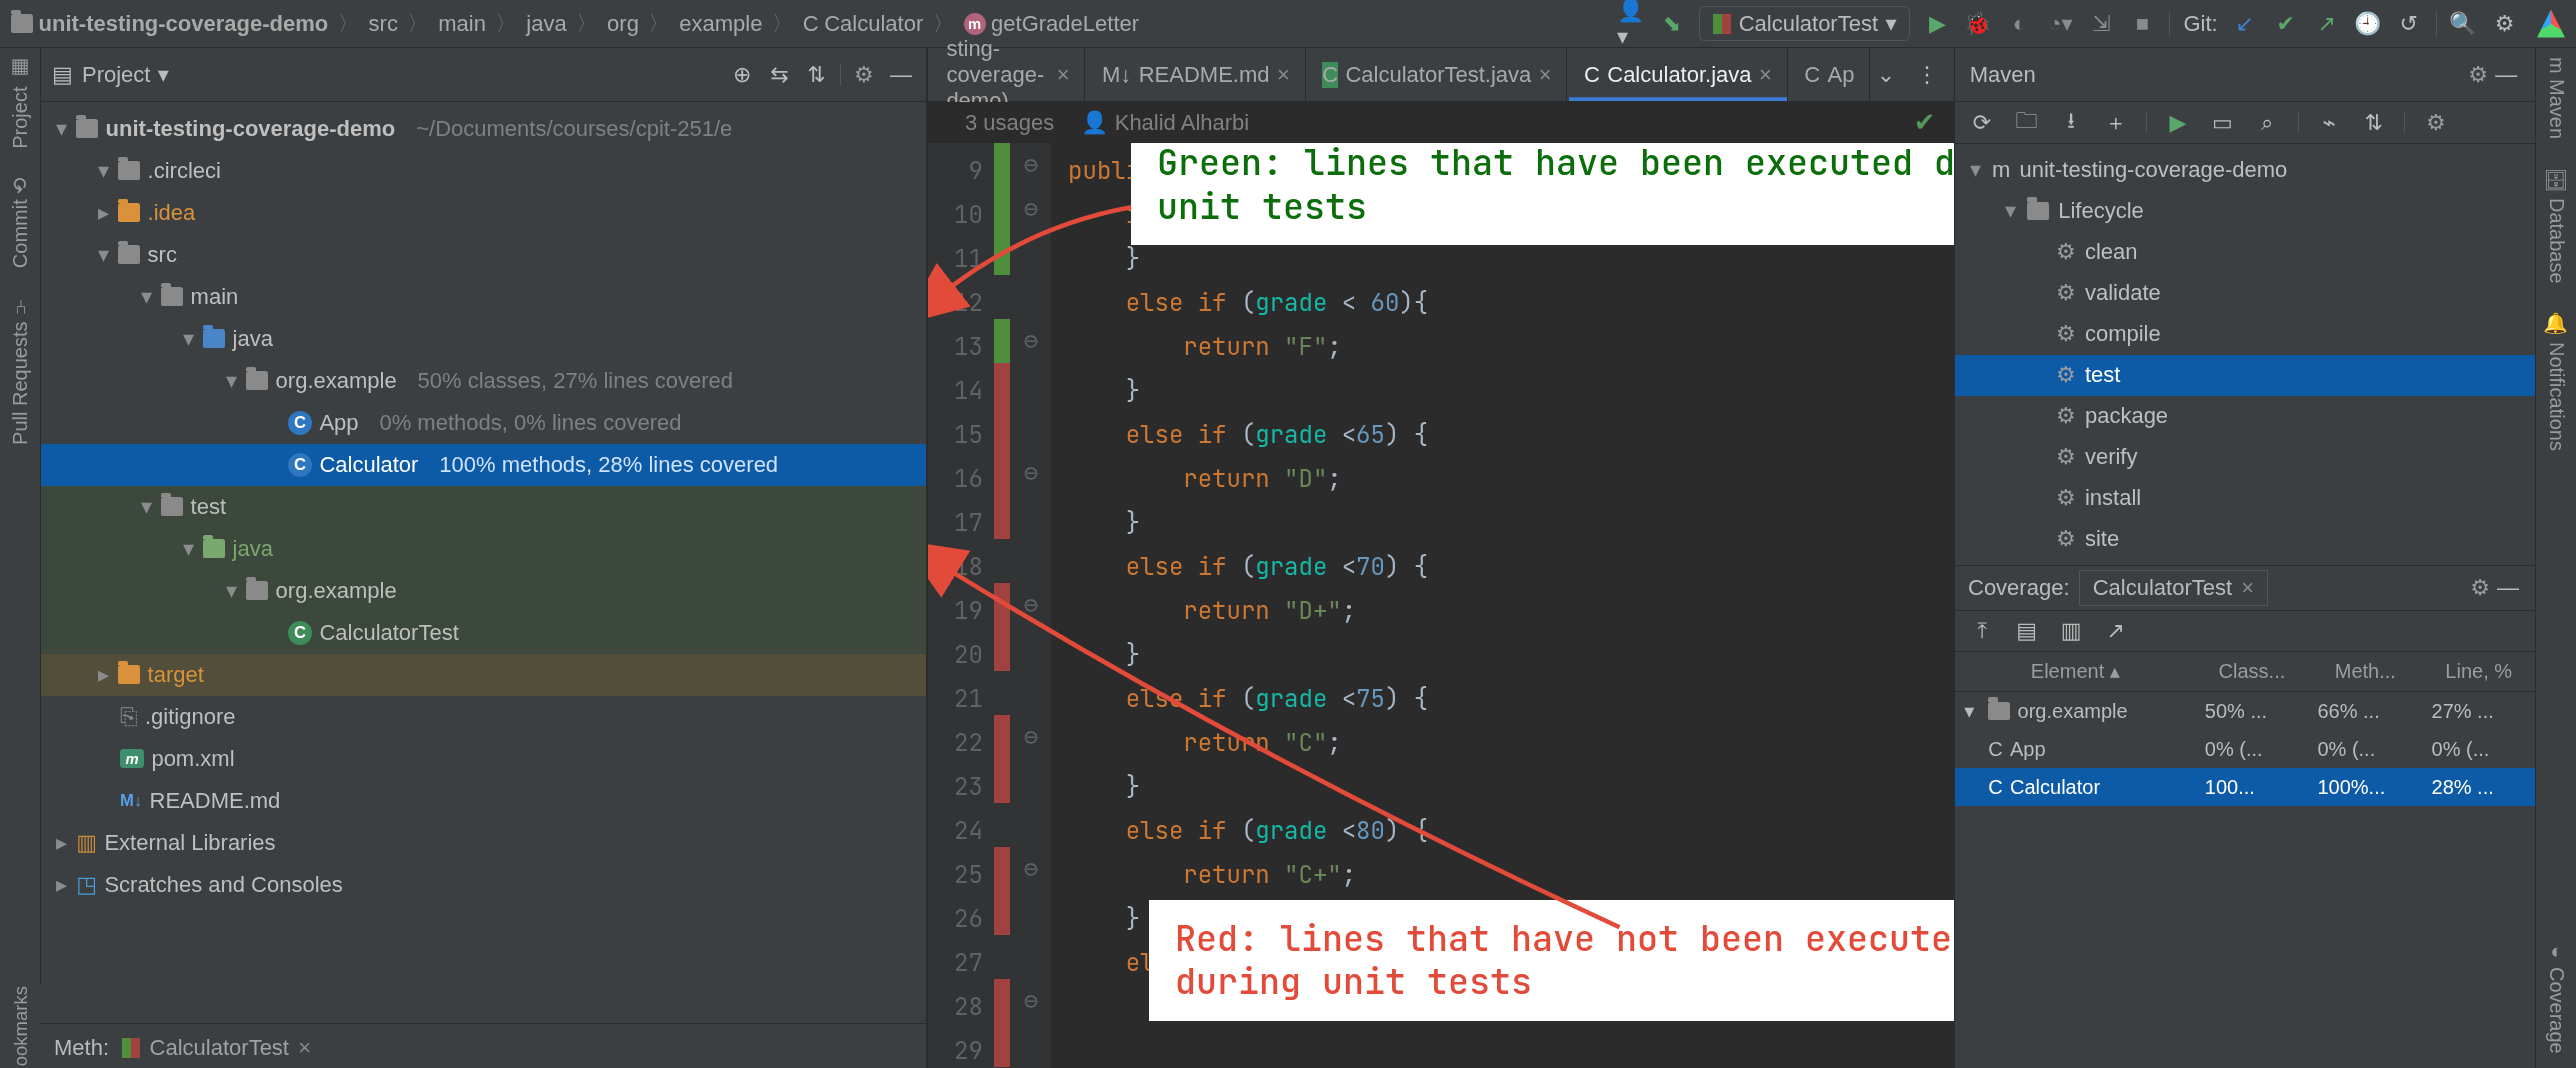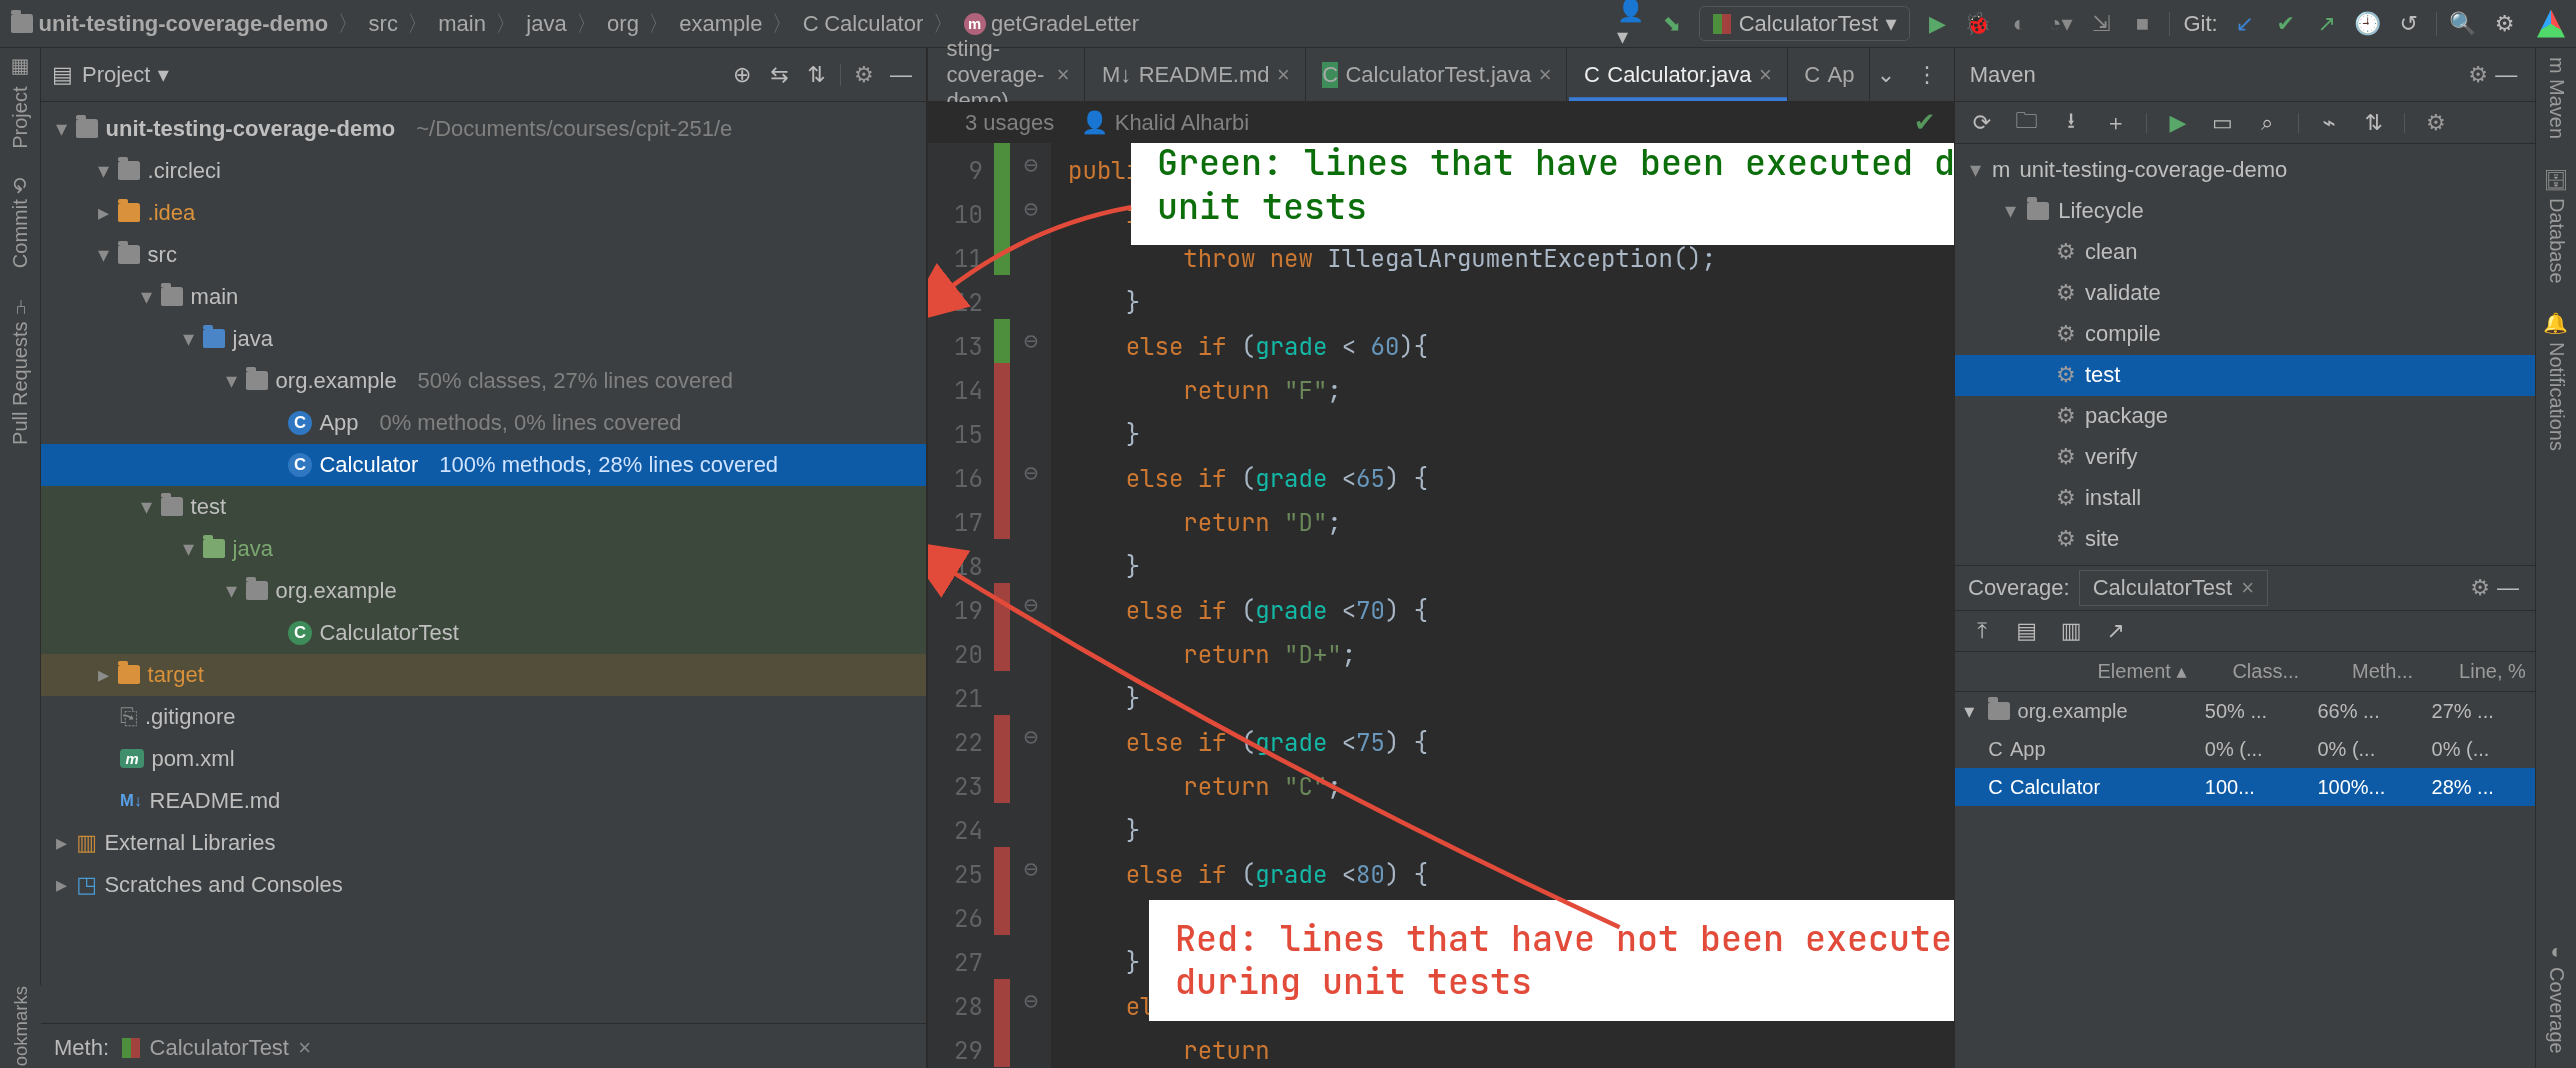--- a/index.html
+++ b/index.html
@@ -131,21 +131,21 @@
   .maven-toolbar{ display:flex; align-items:center; gap:16.6px; height:42px; padding:0 13px; border-bottom:0.9px solid #2b2b2b;}
   .maven-tree{ padding:5.5px 0;}
   .mv-row{ display:flex; align-items:center; gap:9.2px; height:41px; padding-left:13px; color:#bfbfbf;}
   .mv-row.sel{ background:#0d5aa7; color:#fff;}
   .gear{ color:#9c9c9c;}
 
   .coverage-head{ display:flex; align-items:center; height:46px; padding:0 13px; border-top:0.9px solid #2b2b2b; border-bottom:0.9px solid #2b2b2b;}
   .covtab{ border:0.9px solid #555; padding:3.7px 13px; margin-left:9.2px; display:flex;align-items:center;gap:9.2px;}
   .cov-tb{ display:flex; gap:16.6px; align-items:center; height:41px; padding:0 13px; border-bottom:0.9px solid #2b2b2b;}
   .cov-table{ width:100%; border-collapse:collapse; font-size:20px;}
-  .cov-table th{ text-align:right; font-weight:400; color:#9c9c9c; padding:7.4px 9.2px; border-bottom:0.9px solid #2b2b2b;}
+  .cov-table th{ text-align:center; font-weight:400; color:#9c9c9c; padding:7.4px 9.2px; border-bottom:0.9px solid #2b2b2b;}
   .cov-table td{ padding:7.4px 9.2px;}
   .cov-table tr.sel{ background:#0d5aa7; color:#fff;}
   .cov-table td.el{ display:flex; align-items:center; gap:7.4px;}
 
   .vline{ background:#2b2b2b;}
 
   .dir-icon{width:22px;height:18.5px;background:#8a8a8a;border-radius:2.8px 2.8px 1.8px 1.8px;position:relative;display:inline-block;}
   .dir-icon::before{content:"";position:absolute;top:-4.6px;left:0;width:10px;height:4.6px;background:#8a8a8a;border-radius:1.8px 1.8px 0 0;}
   .dir-icon.orange{background:#d9923b;} .dir-icon.orange::before{background:#d9923b;}
   .dir-icon.green{background:#7aa86f;} .dir-icon.green::before{background:#7aa86f;}
@@ -443,21 +443,20 @@
             <div class="gline" style="text-align: center; color: rgb(96, 99, 102);"></div>
             <div class="gline" style="text-align: center; color: rgb(96, 99, 102);">⊖</div>
             <div class="gline" style="text-align: center; color: rgb(96, 99, 102);"></div>
             <div class="gline" style="text-align: center; color: rgb(96, 99, 102);"></div>
             <div class="gline" style="text-align: center; color: rgb(96, 99, 102);">⊖</div>
             <div class="gline" style="text-align: center; color: rgb(96, 99, 102);"></div>
           </div>
         <div class="code" id="code">
             <div class="line"><span class="kw">public </span><span class="cls">String </span><span class="fn">getGradeLetter</span><span class="paren">(</span><span class="kw">int </span><span class="id">grade</span><span class="paren">){</span></div>
             <div class="line">    <span class="kw">if</span><span class="paren">(</span><span class="id">grade &lt; </span><span class="num">0</span><span class="id"> || grade &gt; </span><span class="num">100</span><span class="paren">){</span></div>
-            <div class="line">        <span class="kw">throw new </span><span class="cls">IllegalArgumentException</span><span class="paren">();</span></div>
             <div class="line">    <span class="paren">}</span></div>
             <div class="line">    <span class="kw">else if </span><span class="paren">(</span><span class="id">grade </span><span class="paren">&lt;</span><span class="num"> 60</span><span class="paren">){</span></div>
             <div class="line">        <span class="kw">return </span><span class="str">"F"</span><span class="paren">;</span></div>
             <div class="line">    <span class="paren">}</span></div>
             <div class="line">    <span class="kw">else if </span><span class="paren">(</span><span class="id">grade </span><span class="paren">&lt;</span><span class="num">65</span><span class="paren">) {</span></div>
             <div class="line">        <span class="kw">return </span><span class="str">"D"</span><span class="paren">;</span></div>
             <div class="line">    <span class="paren">}</span></div>
             <div class="line">    <span class="kw">else if </span><span class="paren">(</span><span class="id">grade </span><span class="paren">&lt;</span><span class="num">70</span><span class="paren">) {</span></div>
             <div class="line">        <span class="kw">return </span><span class="str">"D+"</span><span class="paren">;</span></div>
             <div class="line">    <span class="paren">}</span></div>

